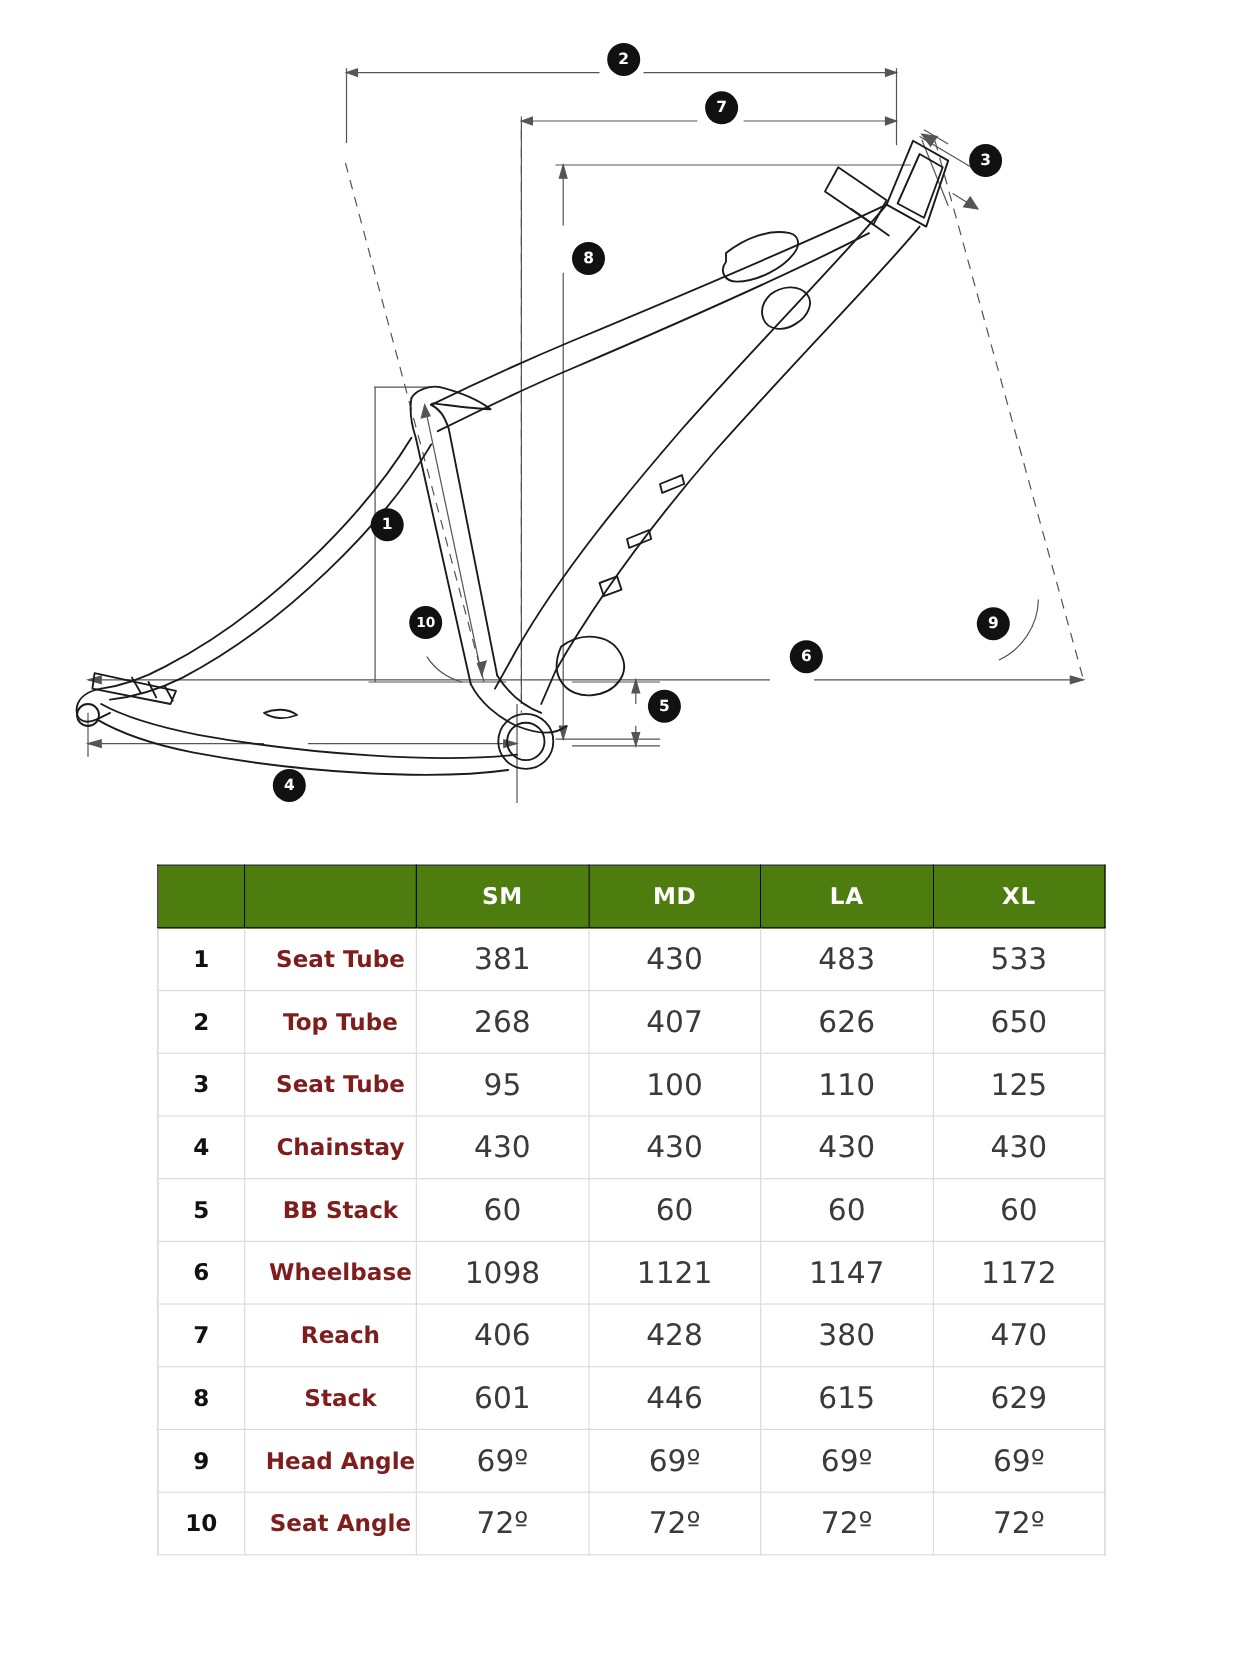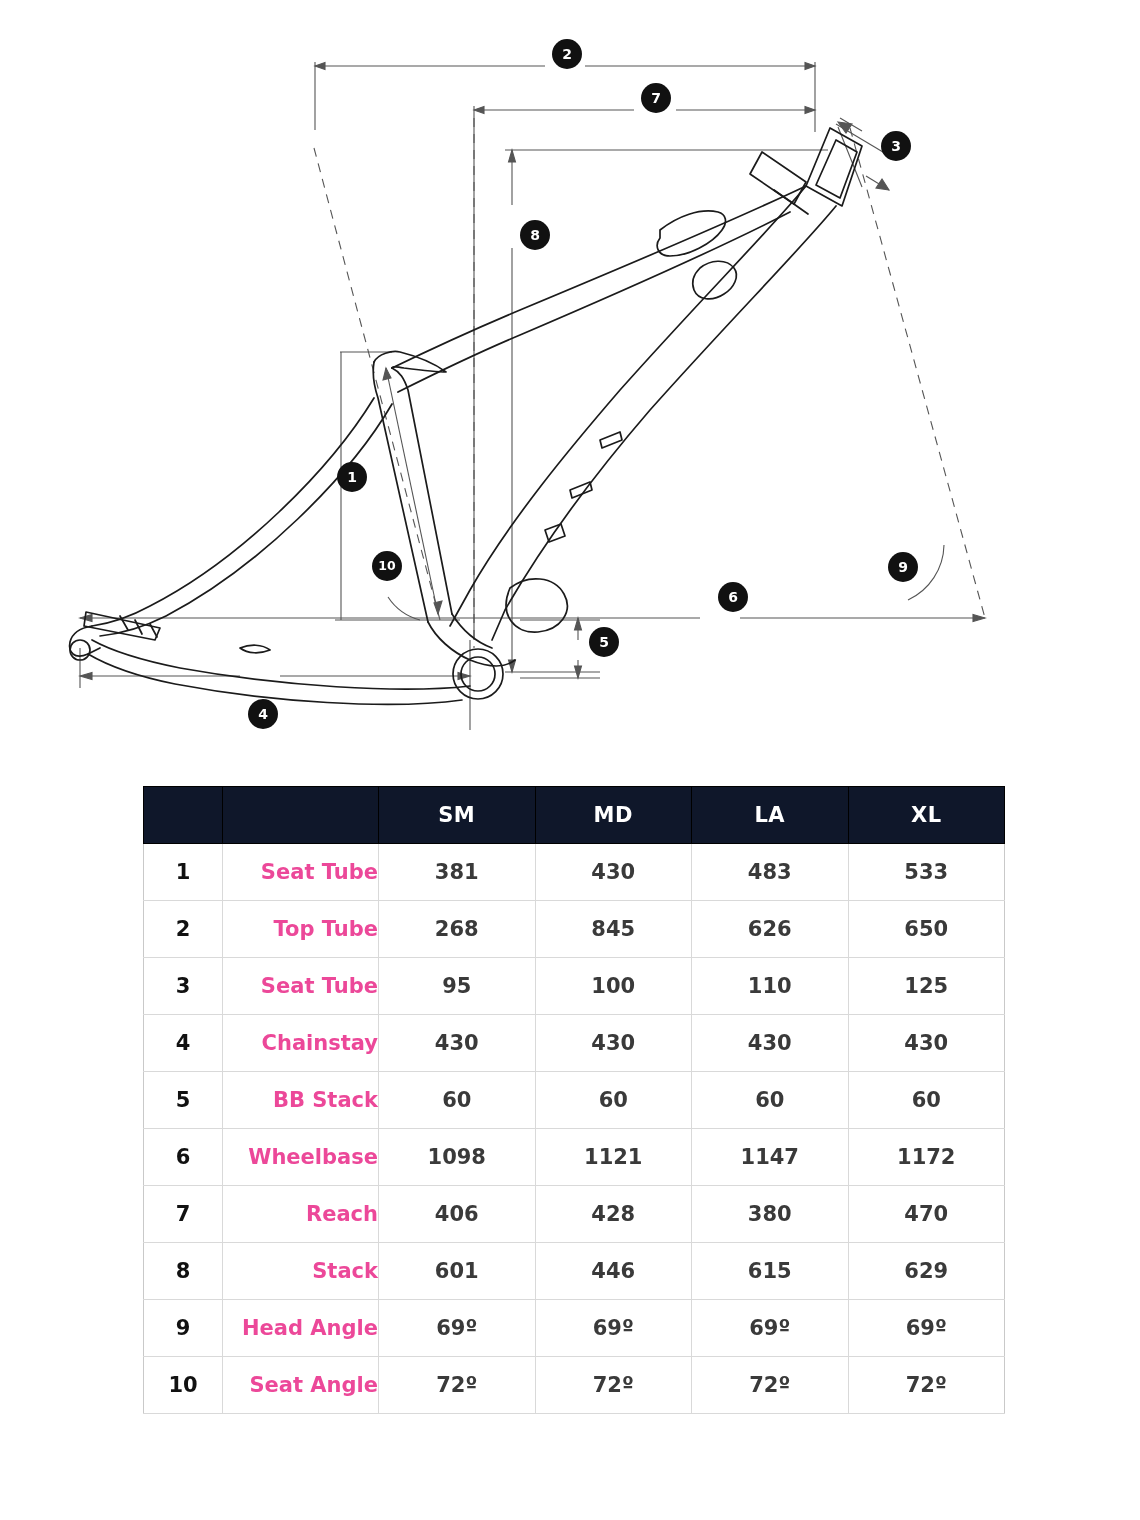--- a/index.html
+++ b/index.html
@@ -58,48 +58,48 @@
     table-layout: fixed;
   }
   table.geo th, table.geo td {
     border: 1px solid #d9d9d9;
     height: 56px;
     padding: 0;
     text-align: center;
     vertical-align: middle;
   }
   table.geo thead th {
-    background: #0f172a;
+    background: #4d7c0f;
     color: #ffffff;
     border: 1px solid #000000;
     font-size: 21px;
     font-weight: 700;
     letter-spacing: 0.5px;
   }
   table.geo thead th.blank1 { width: 78px; }
   table.geo thead th.blank2 { width: 155px; }
   table.geo thead th.size { width: 155.5px; }
 
   table.geo tbody td.idx {
     width: 78px;
     font-size: 21px;
     font-weight: 700;
     color: #111111;
   }
   table.geo tbody td.lbl {
     width: 155px;
     font-size: 21px;
     font-weight: 700;
-    color: #ec4899;
-    text-align: right;
+    color: #7f1d1d;
+    text-align: center;
     padding-left: 18px;
   }
   table.geo tbody td.val {
-    font-size: 21px;
-    font-weight: 700;
+    font-size: 27px;
+    font-weight: 400;
     color: #3a3a3a;
   }
   table.geo tbody tr td:first-child { border-left: 1px solid #c9c9c9; }
   table.geo tbody tr td:last-child  { border-right: 1px solid #c9c9c9; }
 </style>
 </head>
 <body>
 
 <div id="diagram-area">
 
@@ -268,21 +268,21 @@
         <td class="lbl">Seat Tube</td>
         <td class="val">381</td>
         <td class="val">430</td>
         <td class="val">483</td>
         <td class="val">533</td>
       </tr>
       <tr>
         <td class="idx">2</td>
         <td class="lbl">Top Tube</td>
         <td class="val">268</td>
-        <td class="val">845</td>
+        <td class="val">407</td>
         <td class="val">626</td>
         <td class="val">650</td>
       </tr>
       <tr>
         <td class="idx">3</td>
         <td class="lbl">Seat Tube</td>
         <td class="val">95</td>
         <td class="val">100</td>
         <td class="val">110</td>
         <td class="val">125</td>

